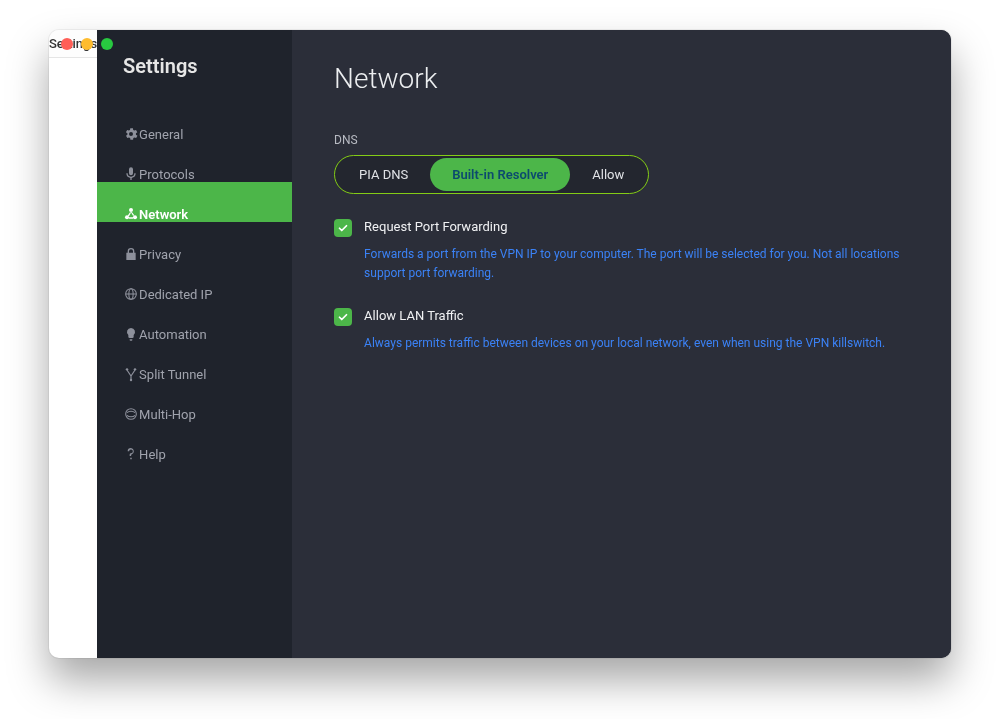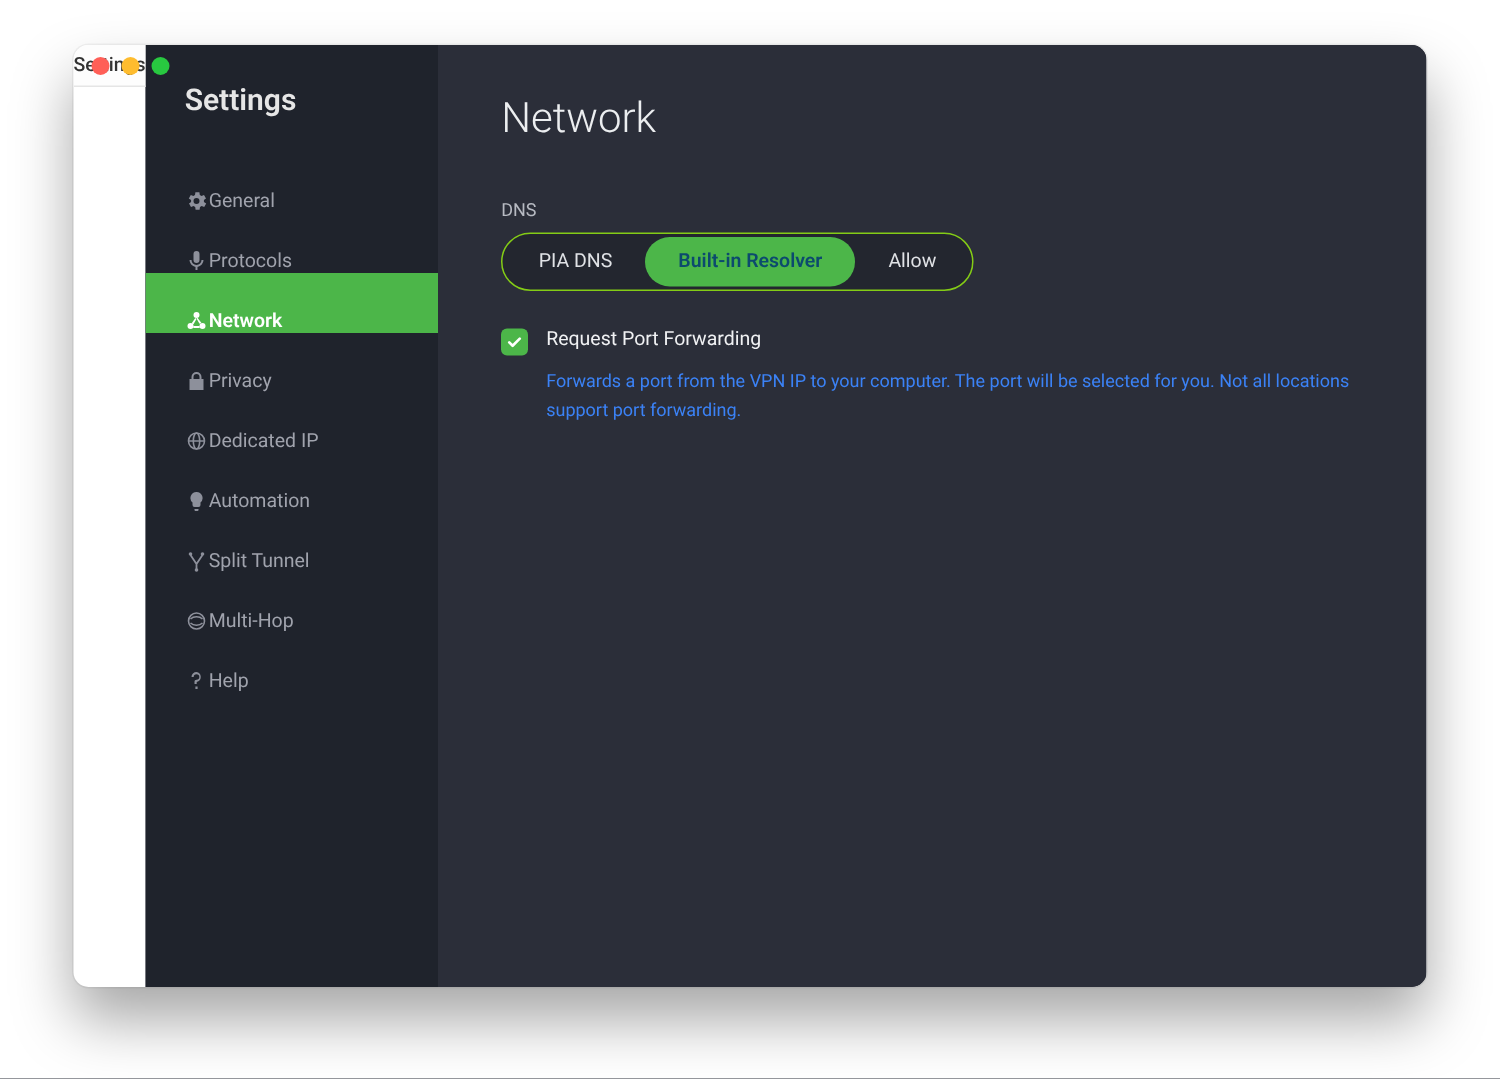--- a/index.html
+++ b/index.html
@@ -298,16 +298,27 @@
           <div class="checkbox">
             <svg viewBox="0 0 24 24">
                 <path fill="none" stroke="#fff" stroke-width="3.5" stroke-linecap="round" stroke-linejoin="round" d="M5 12.5l4.5 4.5L19 7.5"></path>
               </svg>
           </div>
           <div class="setting-label">Request Port Forwarding</div>
         </div>
         <div class="setting-desc">Forwards a port from the VPN IP to your computer. The port will be selected for you. Not all locations support port forwarding.</div>
       </div>
 
+      <div class="setting-row">
+        <div class="setting-head">
+          <div class="checkbox">
+            <svg viewBox="0 0 24 24">
+                <path fill="none" stroke="#fff" stroke-width="3.5" stroke-linecap="round" stroke-linejoin="round" d="M5 12.5l4.5 4.5L19 7.5"></path>
+              </svg>
+          </div>
+          <div class="setting-label">Allow LAN Traffic</div>
+        </div>
+        <div class="setting-desc">Always permits traffic between devices on your local network, even when using the VPN killswitch.</div>
+      </div>
 
     </div>
   </div>
 </div>
 
 </body></html>

